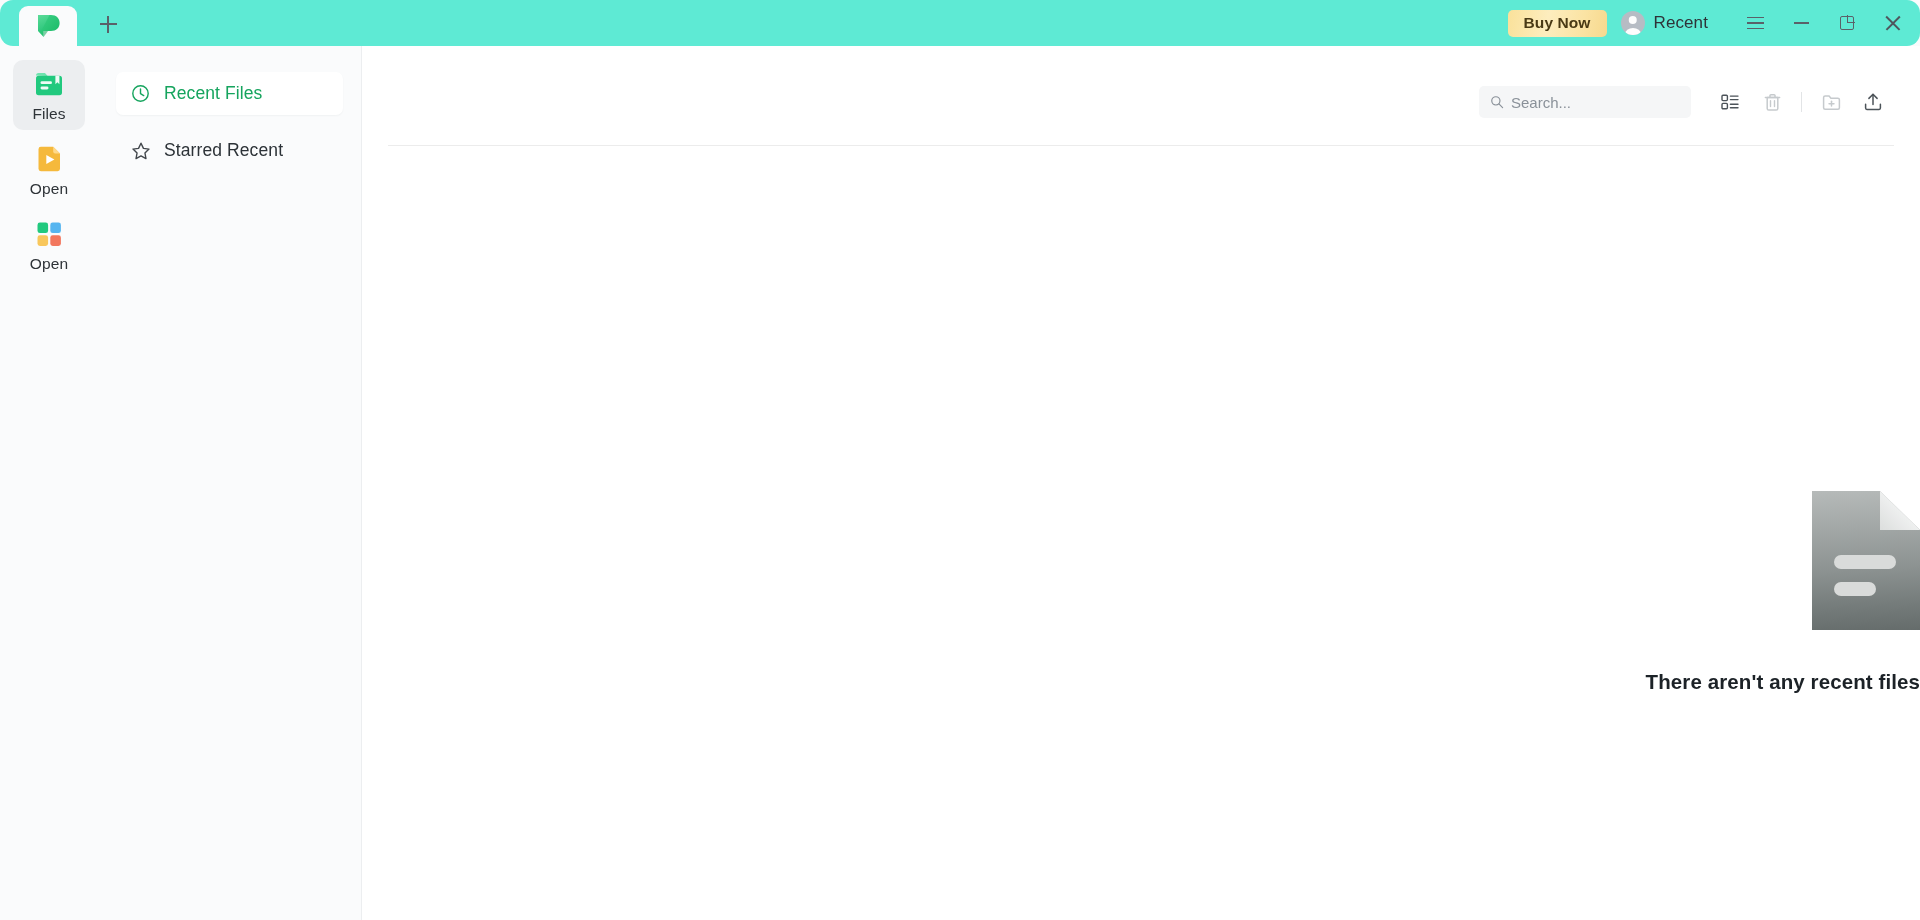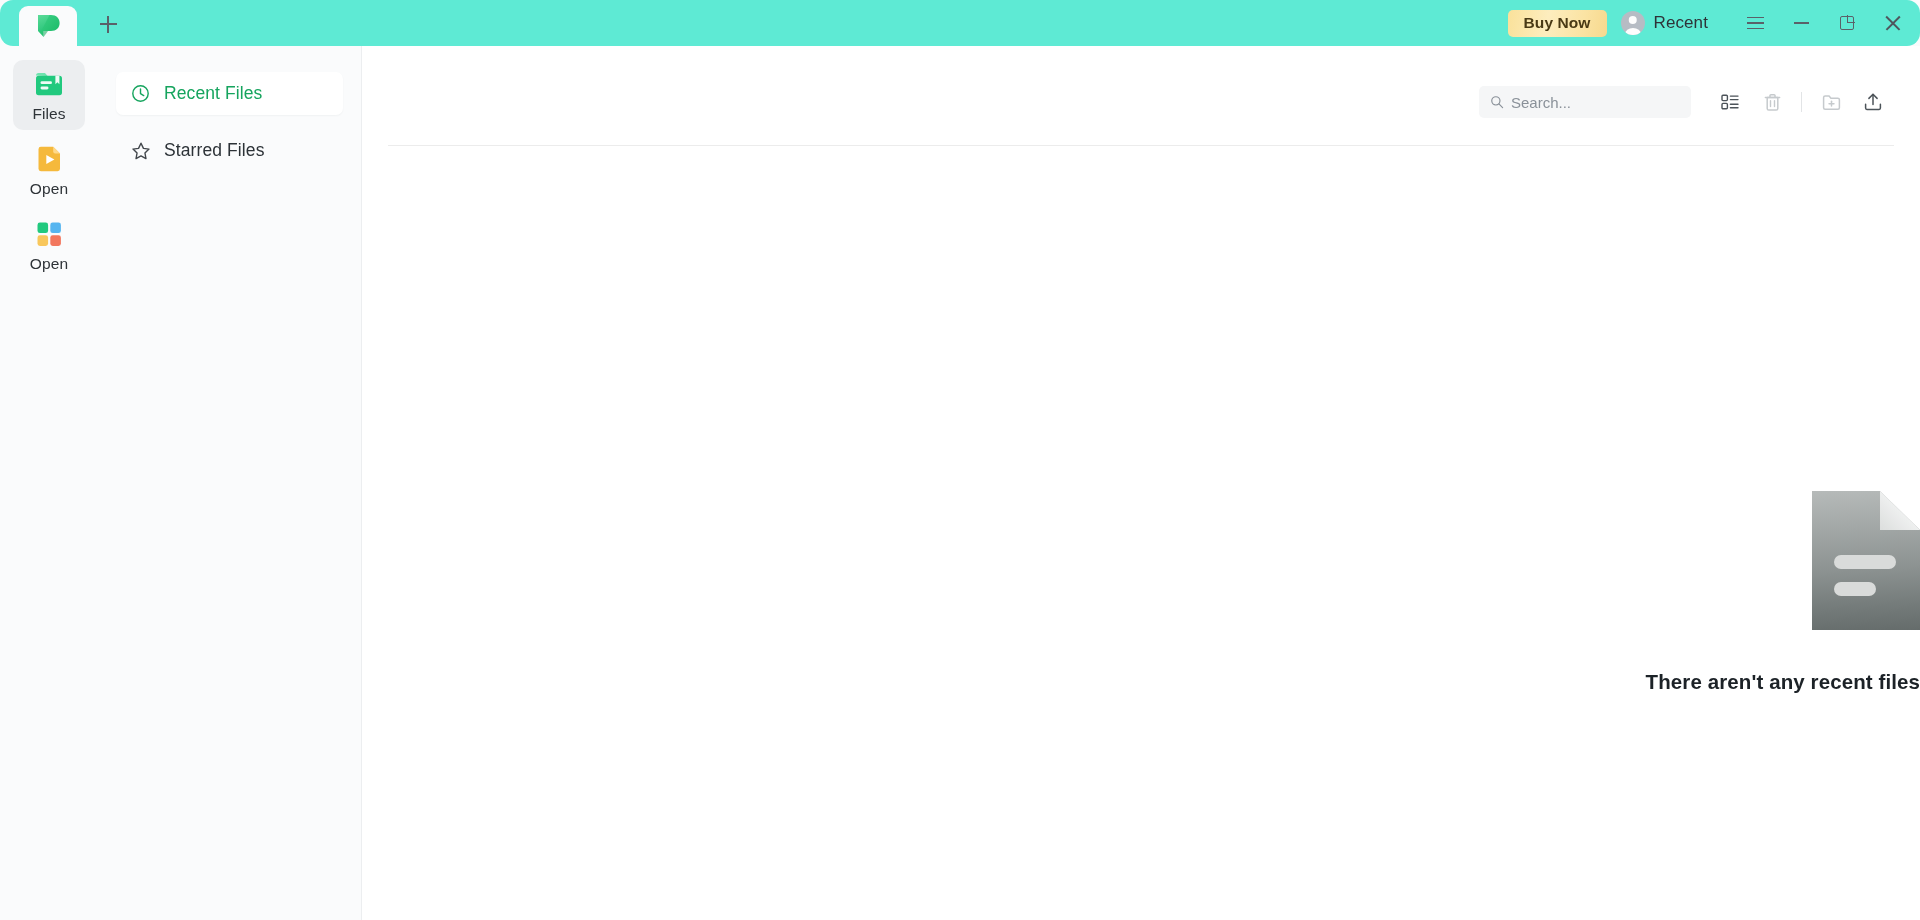--- a/index.html
+++ b/index.html
@@ -338,21 +338,21 @@
         </span>
         <span class="nav-label">Recent Files</span>
       </div>
 
       <div class="nav-item">
         <span class="nav-ico">
           <svg width="20" height="20" viewBox="0 0 20 20">
             <path d="M10 2.2 L12.45 7.35 L18 8.1 L13.95 12 L14.95 17.6 L10 14.95 L5.05 17.6 L6.05 12 L2 8.1 L7.55 7.35 Z" fill="none" stroke="#41464b" stroke-width="1.4" stroke-linejoin="round"></path>
           </svg>
         </span>
-        <span class="nav-label">Starred Files</span>
+        <span class="nav-label">Starred Recent</span>
       </div>
 
     </div>
 
     <div class="main">
 
       <div class="toolbar">
 
         <div class="searchbox">
           <svg class="search-ico" viewBox="0 0 16 16">

